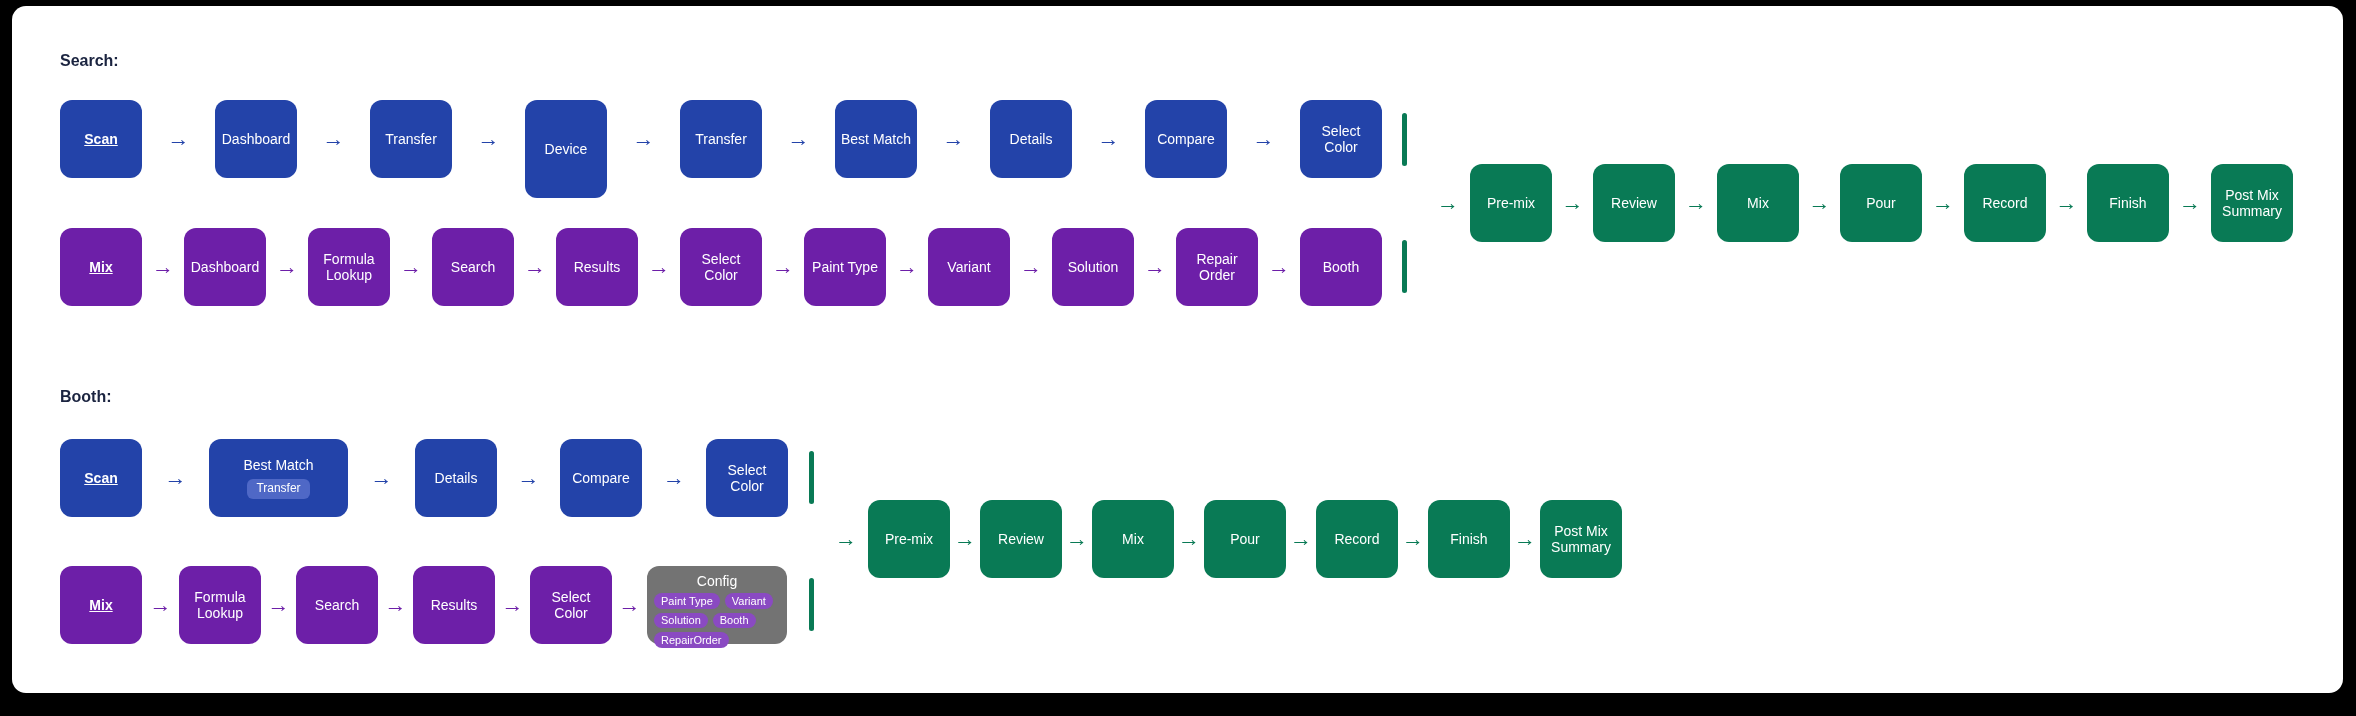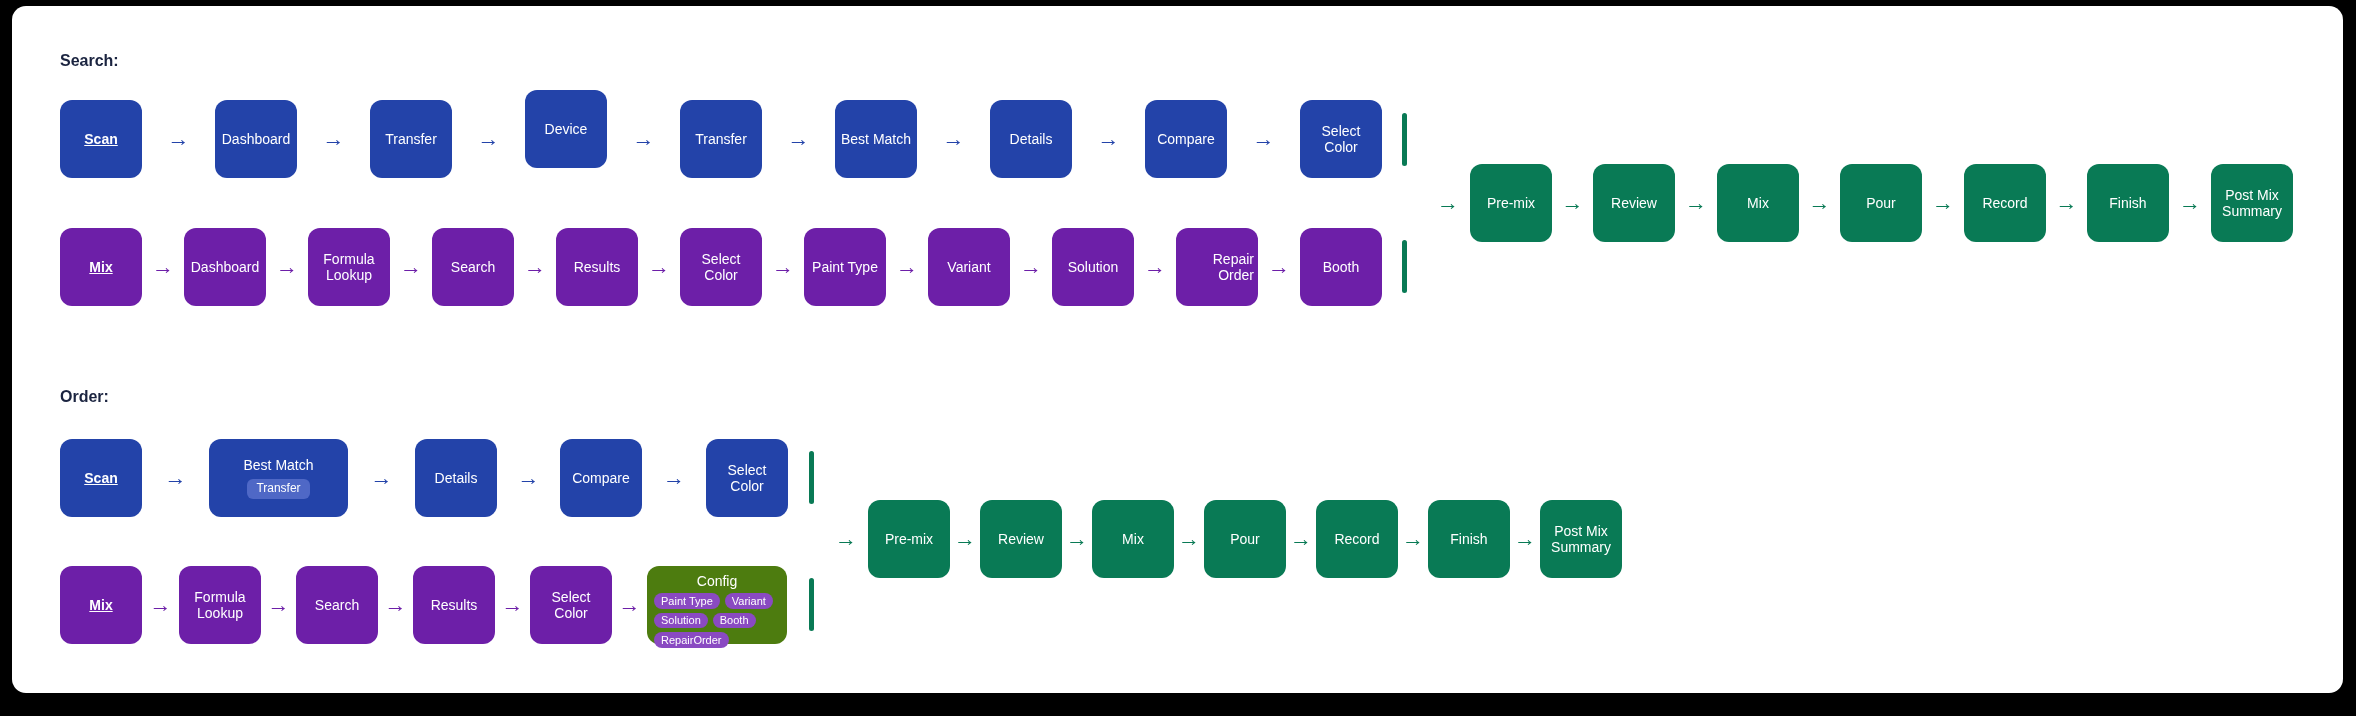--- a/index.html
+++ b/index.html
@@ -81,34 +81,34 @@
     color:#fff;
     white-space:nowrap;
   }
 </style>
 </head>
 <body>
 
 <div class="canvas">
   <div class="card"></div>
   <div class="section-label" id="label-before" style="left: 60px; top: 52px; color: rgb(27, 36, 64);">Search:</div>
-  <div class="section-label" id="label-after" style="left: 60px; top: 388px; color: rgb(27, 36, 64);">Order:</div>
+  <div class="section-label" id="label-after" style="left: 60px; top: 388px; color: rgb(27, 36, 64);">Booth:</div>
 <div class="flow-box bold" style="left: 60px; top: 100px; width: 82px; height: 78px; background: rgb(35, 67, 169); color: rgb(255, 255, 255);">
       <div class="box-label">Scan</div>
     </div>
     <div class="arrow" style="left: 178.5px; top: 139px; color: rgb(35, 67, 169);">→</div>
     <div class="flow-box" style="left: 215px; top: 100px; width: 82px; height: 78px; background: rgb(35, 67, 169); color: rgb(255, 255, 255);">
       <div class="box-label">Dashboard</div>
     </div>
     <div class="arrow" style="left: 333.5px; top: 139px; color: rgb(35, 67, 169);">→</div>
     <div class="flow-box" style="left: 370px; top: 100px; width: 82px; height: 78px; background: rgb(35, 67, 169); color: rgb(255, 255, 255);">
       <div class="box-label">Transfer</div>
     </div>
     <div class="arrow" style="left: 488.5px; top: 139px; color: rgb(35, 67, 169);">→</div>
-    <div class="flow-box" style="left: 525px; top: 90px; width: 82px; height: 78px; background: rgb(35, 67, 169); color: rgb(255, 255, 255); align-items: flex-end;">
+    <div class="flow-box" style="left: 525px; top: 100px; width: 82px; height: 98px; background: rgb(35, 67, 169); color: rgb(255, 255, 255); align-items: flex-end;">
       <div class="box-label">Device</div>
     </div>
     <div class="arrow" style="left: 643.5px; top: 139px; color: rgb(35, 67, 169);">→</div>
     <div class="flow-box" style="left: 680px; top: 100px; width: 82px; height: 78px; background: rgb(35, 67, 169); color: rgb(255, 255, 255);">
       <div class="box-label">Transfer</div>
     </div>
     <div class="arrow" style="left: 798.5px; top: 139px; color: rgb(35, 67, 169);">→</div>
     <div class="flow-box" style="left: 835px; top: 100px; width: 82px; height: 78px; background: rgb(35, 67, 169); color: rgb(255, 255, 255);">
       <div class="box-label">Best Match</div>
     </div>
@@ -153,21 +153,21 @@
     </div>
     <div class="arrow" style="left: 907px; top: 267px; color: rgb(109, 31, 168);">→</div>
     <div class="flow-box" style="left: 928px; top: 228px; width: 82px; height: 78px; background: rgb(109, 31, 168); color: rgb(255, 255, 255);">
       <div class="box-label">Variant</div>
     </div>
     <div class="arrow" style="left: 1031px; top: 267px; color: rgb(109, 31, 168);">→</div>
     <div class="flow-box" style="left: 1052px; top: 228px; width: 82px; height: 78px; background: rgb(109, 31, 168); color: rgb(255, 255, 255);">
       <div class="box-label">Solution</div>
     </div>
     <div class="arrow" style="left: 1155px; top: 267px; color: rgb(109, 31, 168);">→</div>
-    <div class="flow-box" style="left: 1176px; top: 228px; width: 82px; height: 78px; background: rgb(109, 31, 168); color: rgb(255, 255, 255); text-align: right;">
+    <div class="flow-box" style="left: 1176px; top: 228px; width: 82px; height: 78px; background: rgb(109, 31, 168); color: rgb(255, 255, 255);">
       <div class="box-label">Repair Order</div>
     </div>
     <div class="arrow" style="left: 1279px; top: 267px; color: rgb(109, 31, 168);">→</div>
     <div class="flow-box" style="left: 1300px; top: 228px; width: 82px; height: 78px; background: rgb(109, 31, 168); color: rgb(255, 255, 255);">
       <div class="box-label">Booth</div>
     </div>
     <div class="arrow" style="left: 1448px; top: 203px; color: rgb(9, 122, 85);">→</div>
     <div class="flow-box" style="left: 1470px; top: 164px; width: 82px; height: 78px; background: rgb(9, 122, 85); color: rgb(255, 255, 255);">
       <div class="box-label">Pre-mix</div>
     </div>
@@ -230,21 +230,21 @@
     </div>
     <div class="arrow" style="left: 395.5px; top: 605px; color: rgb(109, 31, 168);">→</div>
     <div class="flow-box" style="left: 413px; top: 566px; width: 82px; height: 78px; background: rgb(109, 31, 168); color: rgb(255, 255, 255);">
       <div class="box-label">Results</div>
     </div>
     <div class="arrow" style="left: 512.5px; top: 605px; color: rgb(109, 31, 168);">→</div>
     <div class="flow-box" style="left: 530px; top: 566px; width: 82px; height: 78px; background: rgb(109, 31, 168); color: rgb(255, 255, 255);">
       <div class="box-label">Select Color</div>
     </div>
     <div class="arrow" style="left: 629.5px; top: 605px; color: rgb(109, 31, 168);">→</div>
-    <div class="flow-box config-box" style="left: 647px; top: 566px; width: 140px; height: 78px; background: #4d7c0f; color: rgb(255, 255, 255);">
+    <div class="flow-box config-box" style="left: 647px; top: 566px; width: 140px; height: 78px; background: #737373; color: rgb(255, 255, 255);">
       <div class="box-label">Config</div>
       <div class="badges-wrap">
         <div class="badge-sm" style="background: rgb(138, 74, 194);">Paint Type</div>
         <div class="badge-sm" style="background: rgb(138, 74, 194);">Variant</div>
         <div class="badge-sm" style="background: rgb(138, 74, 194);">Solution</div>
         <div class="badge-sm" style="background: rgb(138, 74, 194);">Booth</div>
         <div class="badge-sm" style="background: rgb(138, 74, 194);">RepairOrder</div>
       </div>
     </div>
     <div class="arrow" style="left: 846px; top: 539px; color: rgb(9, 122, 85);">→</div>

